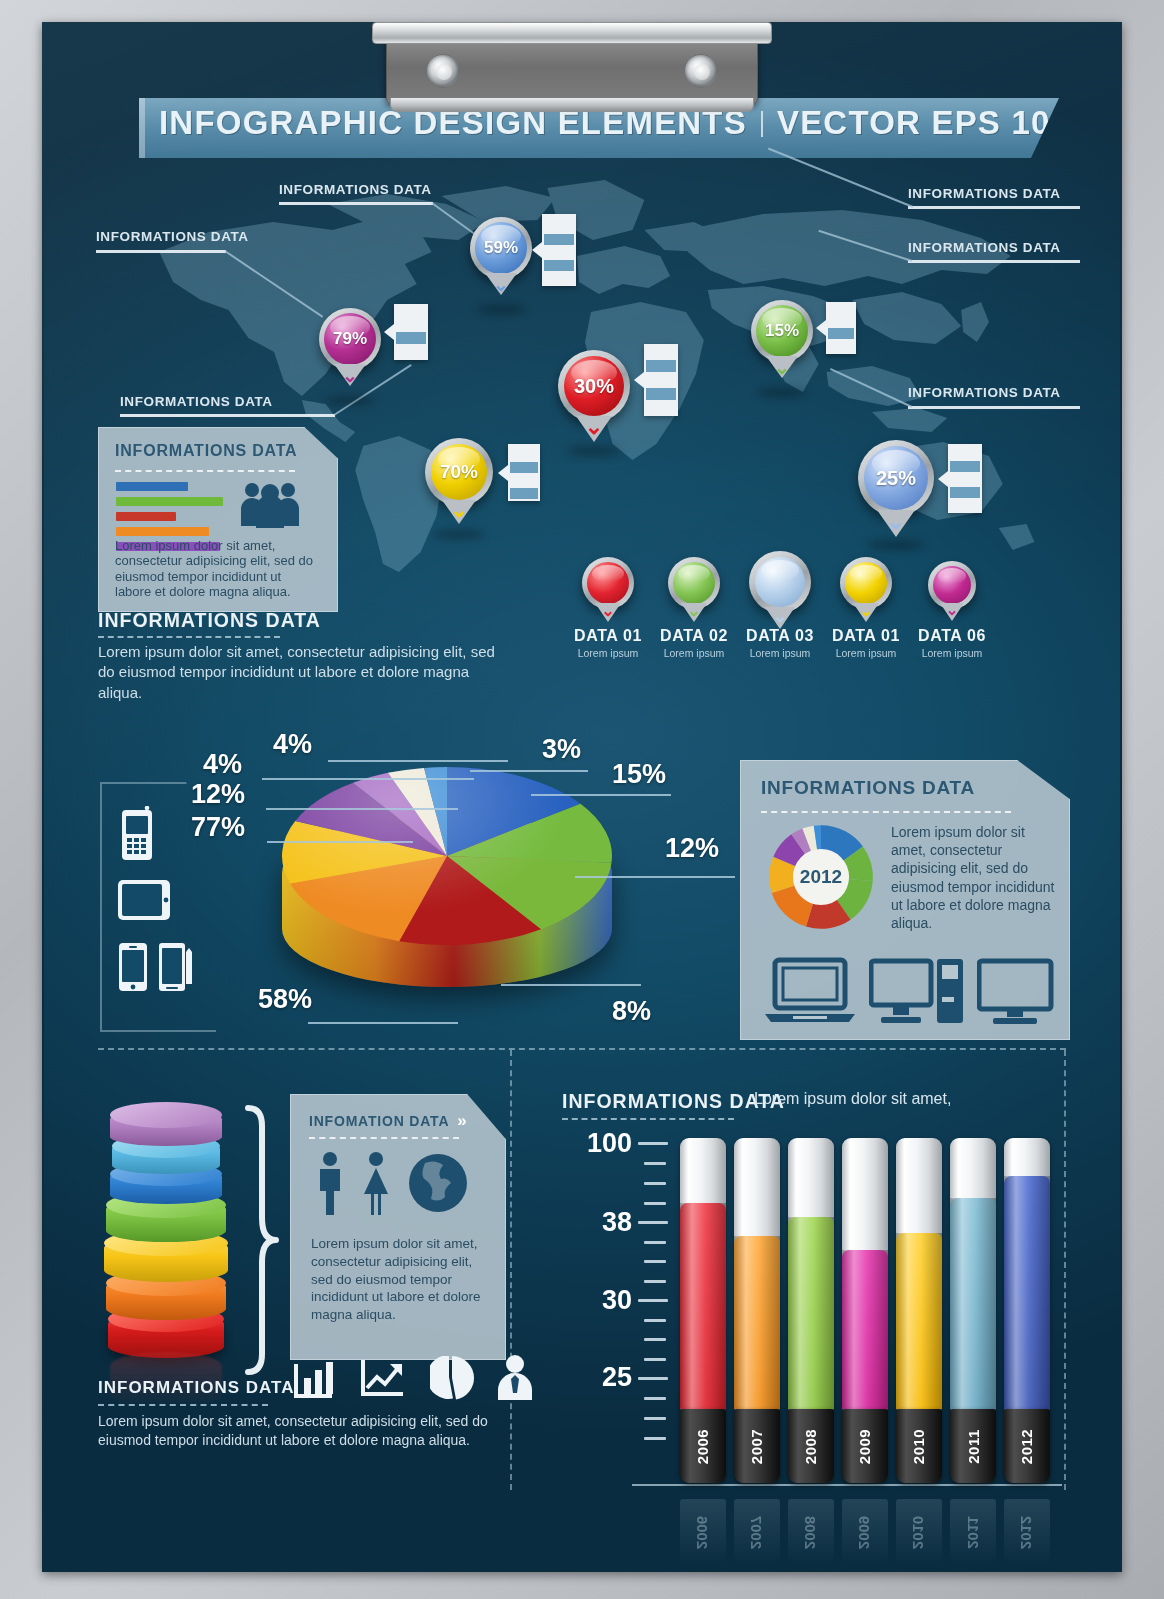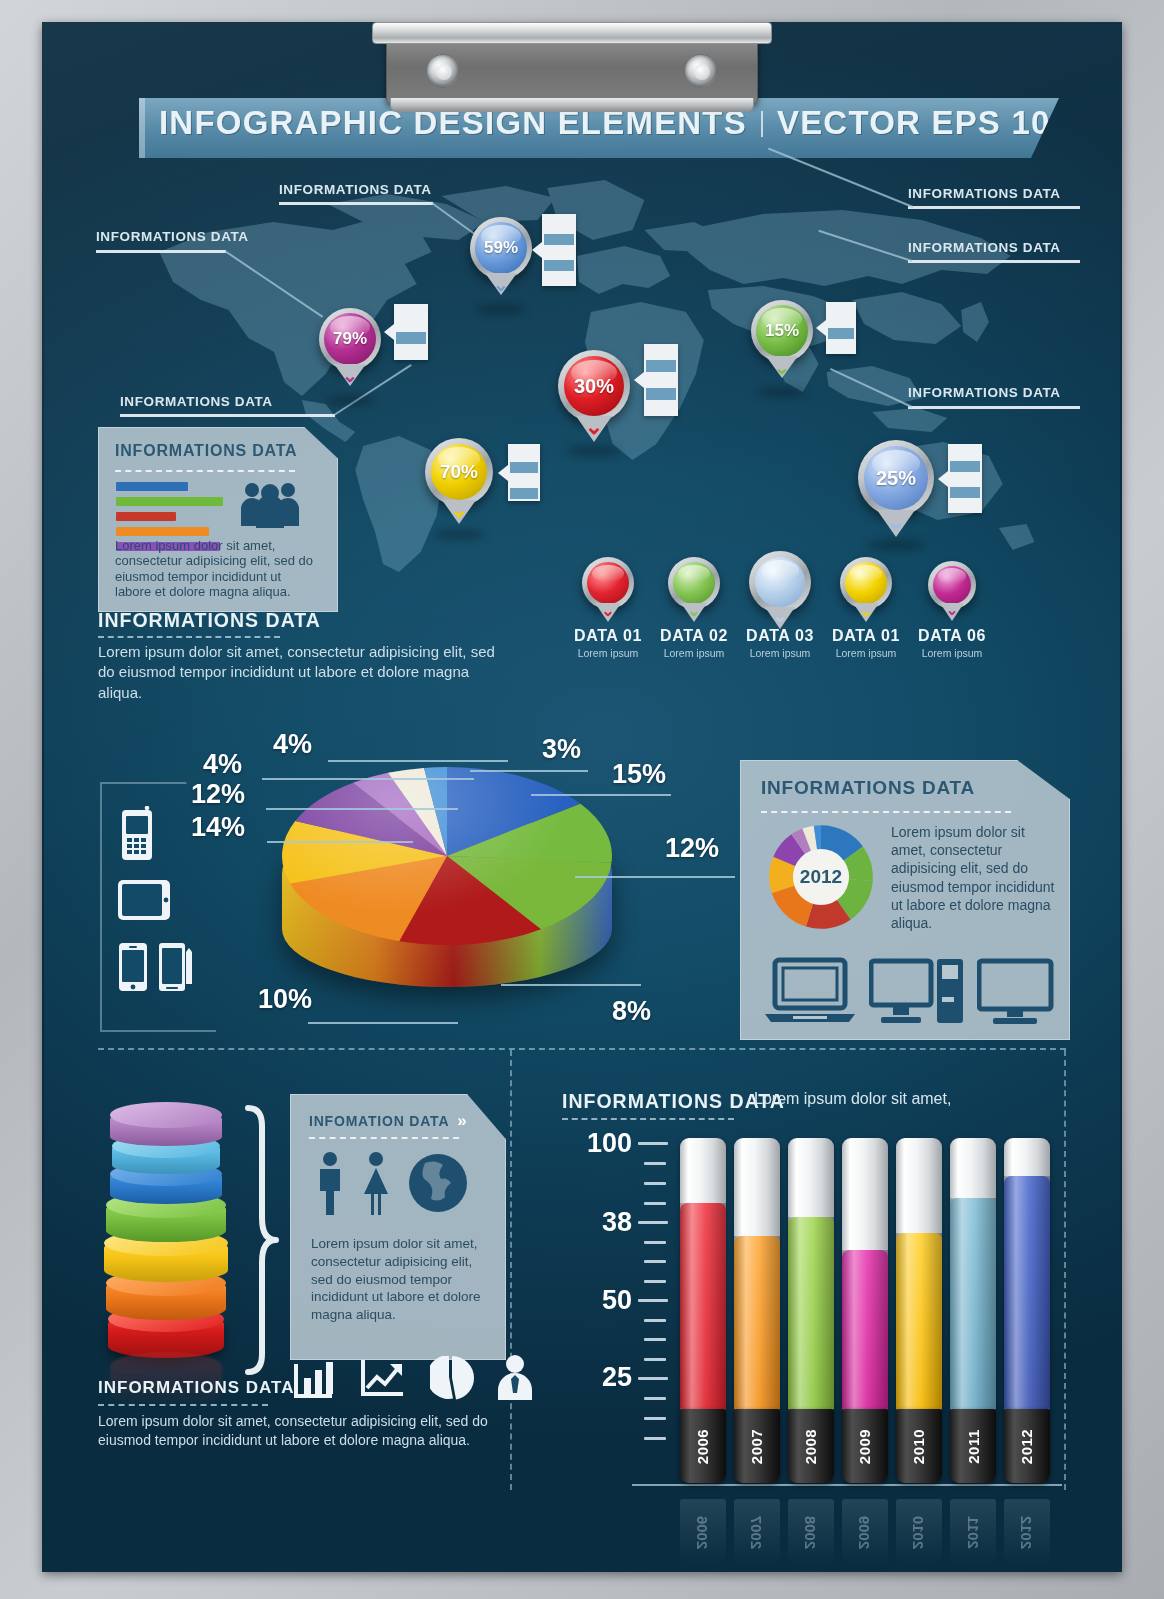--- a/index.html
+++ b/index.html
@@ -538,36 +538,36 @@
 
     <div class="pct-label" style="left:231px; top:707px;">4%</div>
     <div class="leader" style="left:286px; top:738px; width:180px; opacity:.85;"></div>
 
     <div class="pct-label" style="left:161px; top:727px;">4%</div>
     <div class="leader" style="left:220px; top:756px; width:212px; opacity:.85;"></div>
 
     <div class="pct-label" style="left:149px; top:757px;">12%</div>
     <div class="leader" style="left:224px; top:786px; width:192px; opacity:.85;"></div>
 
-    <div class="pct-label" style="left:149px; top:790px;">14%</div>
+    <div class="pct-label" style="left:149px; top:790px;">77%</div>
     <div class="leader" style="left:225px; top:819px; width:146px; opacity:.85;"></div>
 
     <div class="pct-label" style="left:500px; top:712px;">3%</div>
     <div class="leader" style="left:428px; top:748px; width:118px; opacity:.85;"></div>
 
     <div class="pct-label" style="left:570px; top:737px;">15%</div>
     <div class="leader" style="left:489px; top:772px; width:140px; opacity:.85;"></div>
 
     <div class="pct-label" style="left:623px; top:811px;">12%</div>
     <div class="leader" style="left:533px; top:854px; width:160px; opacity:.85;"></div>
 
     <div class="pct-label" style="left:570px; top:974px;">8%</div>
     <div class="leader" style="left:459px; top:962px; width:140px; opacity:.85;"></div>
 
-    <div class="pct-label" style="left:216px; top:962px;">10%</div>
+    <div class="pct-label" style="left:216px; top:962px;">58%</div>
     <div class="leader" style="left:266px; top:1000px; width:150px; opacity:.85;"></div>
 
     <div class="panel" style="left:698px; top:738px; width:330px; height:280px; clip-path: polygon(0 0, 84% 0, 100% 14%, 100% 100%, 0 100%);">
       <div class="panel-title" style="position:absolute;left:20px;top:16px;">INFORMATIONS DATA</div>
       <div class="dash-rule" style="position:absolute;left:20px;top:50px;width:250px;"></div>
 
       <div style="position:absolute;left:26px;top:62px;width:108px;height:108px;">
         <svg viewBox="0 0 100 100" style="width:100%;height:100%;">
           <g transform="translate(50,50)">
             <path d="M0 0 L0 -48 A48 48 0 0 1 38.8 -28.2 Z" fill="#2c77bd"></path>
@@ -700,21 +700,21 @@
     </svg>
 
     <div class="dark-head" style="left:520px; top:1068px;">INFORMATIONS DATA</div>
     <div class="dark-rule" style="left:520px; top:1096px; width:172px;"></div>
     <div style="position:absolute;left:712px;top:1068px;color:#d8e6ee;font-size:16px;">Lorem ipsum dolor sit amet,</div>
 
     <div style="position:absolute;left:520px;top:1110px;width:500px;height:390px;">
 
       <div class="axis-num" style="left:0px; top:-4px;">100</div>
       <div class="axis-num" style="left:0px; top:75px;">38</div>
-      <div class="axis-num" style="left:0px; top:153px;">50</div>
+      <div class="axis-num" style="left:0px; top:153px;">30</div>
       <div class="axis-num" style="left:0px; top:230px;">25</div>
 
       <div class="tick" style="left:76px; top:10px;  width:30px;"></div>
       <div class="tick" style="left:82px; top:30px;  width:22px;"></div>
       <div class="tick" style="left:82px; top:50px;  width:22px;"></div>
       <div class="tick" style="left:82px; top:70px;  width:22px;"></div>
       <div class="tick" style="left:76px; top:89px;  width:30px;"></div>
       <div class="tick" style="left:82px; top:109px; width:22px;"></div>
       <div class="tick" style="left:82px; top:128px; width:22px;"></div>
       <div class="tick" style="left:82px; top:148px; width:22px;"></div>

